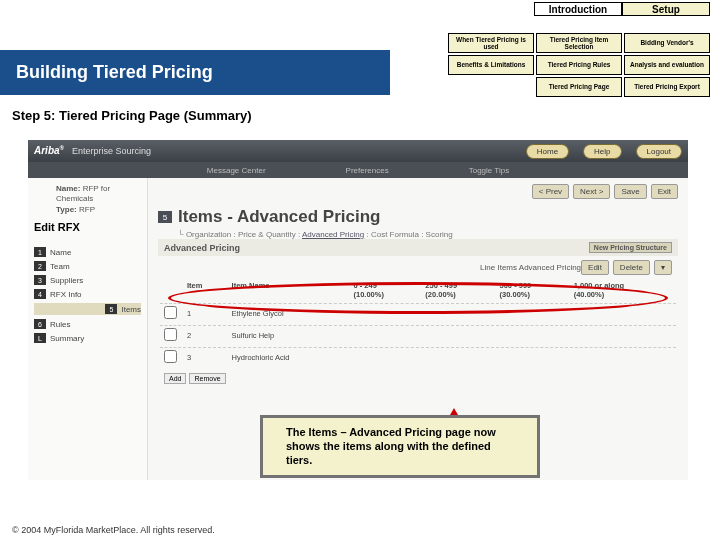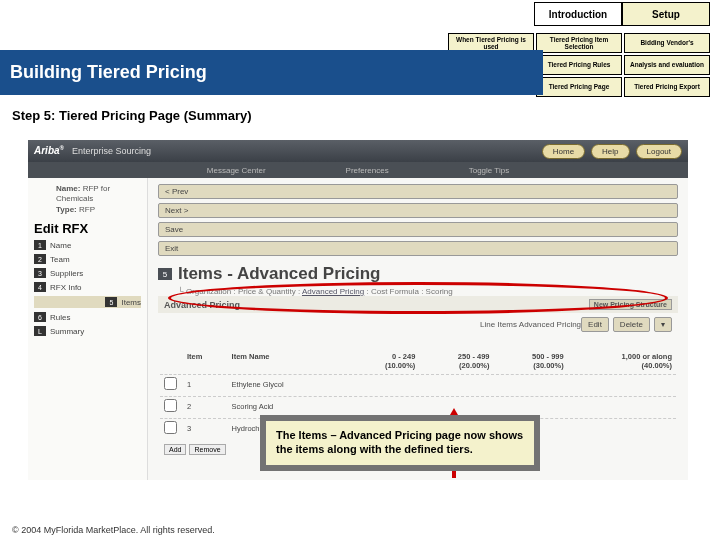--- a/index.html
+++ b/index.html
@@ -1,97 +1,97 @@
 <!DOCTYPE html>
 <html><head>
 <meta charset="utf-8">
 <style>
   * { box-sizing: border-box; margin: 0; padding: 0; }
   body { width: 720px; height: 540px; font-family: Arial, sans-serif; background: #fff; position: relative; overflow: hidden; }
 
   
   .topnav { position: absolute; top: 2px; right: 10px; display: flex; gap: 0; }
-  .topnav-tab { width: 88px; height: 24px; background: #fff; border: 1px solid #000; display: flex; align-items: center; justify-content: center; font-size: 10px; font-weight: bold; text-align: center; line-height: 1.1; }
+  .topnav-tab { width: 88px; height: 14px; background: #fff; border: 1px solid #000; display: flex; align-items: center; justify-content: center; font-size: 10px; font-weight: bold; text-align: center; line-height: 1.1; }
   .topnav-tab:nth-child(2) { background: #f4f2cc; }
 
   
   .subnav { position: absolute; right: 10px; display: flex; gap: 2px; }
   .subnav.row1 { top: 33px; }
   .subnav.row2 { top: 55px; }
   .subnav.row3 { top: 77px; }
   .subcell { width: 86px; height: 20px; background: #f4f2cc; border: 1px solid #000; display: flex; align-items: center; justify-content: center; font-size: 6.5px; font-weight: bold; text-align: center; line-height: 1.1; padding: 1px; }
 
   
-  .banner { position: absolute; top: 50px; left: 0; width: 543px; height: 45px; background: #1a4f8c; color: #fff; display: flex; align-items: center; padding-left: 10px; }
+  .banner { position: absolute; top: 50px; left: 0; width: 390px; height: 45px; background: #1a4f8c; color: #fff; display: flex; align-items: center; padding-left: 16px; }
   .banner h1 { font-size: 18px; font-weight: bold; }
 
   
   .section-head { position: absolute; top: 108px; left: 12px; font-size: 13px; font-weight: bold; }
 
   
   .shot { position: absolute; top: 140px; left: 28px; width: 660px; height: 340px; background: #f7f7f5; }
 
   
   .ariba-bar { height: 22px; background: linear-gradient(#5a5f66,#3b4047); display: flex; align-items: center; padding: 0 6px; gap: 8px; }
   .ariba-logo { color: #fff; font-size: 10px; font-weight: bold; font-style: italic; }
   .ariba-logo sup { font-size: 6px; }
   .ariba-sub { color: #ddd; font-size: 9px; }
-  .ariba-btns { margin-left: auto; display: flex; gap: 6px; }
+  .ariba-btns { margin-left: auto; display: flex; gap: 14px; }
   .pill { background: #e8dba6; border: 1px solid #7a6b2e; border-radius: 10px; font-size: 8px; padding: 2px 10px; color: #333; }
 
   
   .ariba-bar2 { height: 16px; background: #4a4f55; display: flex; align-items: center; color: #bbb; font-size: 8px; padding: 0 6px; gap: 80px; justify-content: center; }
 
   
   .content { display: flex; height: calc(100% - 38px); }
   .leftcol { width: 120px; padding: 6px; background: #fafaf8; border-right: 1px solid #ddd; }
   .rfp-header { font-size: 8px; color: #555; line-height: 1.3; margin-bottom: 6px; margin-left: 22px; }
   .rfp-header .bold { font-weight: bold; }
-  .editrfx { font-size: 13px; font-weight: bold; margin-bottom: 4px; }
+  .editrfx { font-size: 11px; font-weight: bold; margin-bottom: 14px; }
   .steplist { list-style: none; }
   .steplist li { display: flex; align-items: center; gap: 4px; font-size: 8px; color: #444; margin-bottom: 4px; }
   .stepnum { background: #333; color: #fff; width: 12px; height: 10px; font-size: 7px; display: flex; align-items: center; justify-content: center; }
   .steplist li.active { background: #e0dabf; padding: 1px 0; justify-content: flex-end; }
 
   .rightcol { flex: 1; padding: 6px 10px; position: relative; }
-  .toprow { display: flex; justify-content: flex-end; gap: 4px; margin-bottom: 8px; flex-direction: column; }
+  .toprow { display: flex; justify-content: flex-end; gap: 4px; margin-bottom: 8px; }
   .btn-sm { background: #e0dabf; border: 1px solid #999; font-size: 8px; padding: 2px 6px; border-radius: 2px; color: #444; }
 
   .section-title { display: flex; align-items: center; gap: 6px; margin-bottom: 3px; }
   .sec-num { background: #4a4f55; color: #fff; width: 14px; height: 12px; font-size: 8px; display: flex; align-items: center; justify-content: center; }
   .sec-text { font-size: 17px; font-weight: bold; color: #444; }
   .breadcrumb { font-size: 8px; color: #777; margin-left: 20px; }
   .breadcrumb .active-bc { color: #556; text-decoration: underline; }
 
   .subsection { background: #ecebe3; padding: 3px 6px; font-size: 9px; font-weight: bold; color: #555; margin-bottom: 2px; display: flex; justify-content: space-between; align-items: center; }
   .subsection .newbtn { background: #d8d4bc; border: 1px solid #999; font-size: 7px; padding: 1px 4px; }
 
   .line-header { display: flex; justify-content: flex-end; align-items: center; font-size: 8px; color: #555; padding: 2px 6px; }
   .line-header .actions { display: flex; gap: 4px; }
 
   
   .ellipse { position: absolute; border: 3px solid #c00; border-radius: 50%; width: 500px; height: 32px; top: 104px; left: 20px; pointer-events: none; }
 
   
-  .tier-table { width: 100%; font-size: 7.5px; color: #444; margin-top: 14px; }
+  .tier-table { width: 100%; font-size: 7.5px; color: #444; margin-top: 0; }
   .tier-table th { font-weight: bold; text-align: left; padding: 2px 4px; vertical-align: top; }
   .tier-table td { padding: 2px 4px; border-top: 1px dashed #ccc; }
   .tier-table .cb { width: 10px; }
-  .tier-table .tierhdr { text-align: right; }
+  .tier-table .tierhdr { text-align: left; }
 
   .addremove { margin-top: 4px; font-size: 7px; display: flex; gap: 3px; padding-left: 6px; }
   .addremove span { border: 1px solid #aaa; background: #eee; padding: 1px 4px; }
 
   
   .arrow { position: absolute; top: 230px; left: 300px; width: 12px; height: 70px; }
   .arrow .shaft { position: absolute; left: 4px; top: 10px; width: 4px; height: 60px; background: #c00; }
   .arrow .head { position: absolute; top: 0; left: -2px; width: 0; height: 0; border-left: 8px solid transparent; border-right: 8px solid transparent; border-bottom: 14px solid #c00; }
 
   
-  .callout { position: absolute; top: 415px; left: 260px; width: 280px; background: #f4f2cc; border: 6px solid #737373; padding: 8px 10px; font-size: 11px; font-weight: bold; line-height: 1.25; }
+  .callout { position: absolute; top: 415px; left: 260px; width: 280px; background: #f4f2cc; border: 3px solid #737373; padding: 8px 23px; font-size: 11px; font-weight: bold; line-height: 1.25; }
 
   
   .footer { position: absolute; bottom: 5px; left: 12px; font-size: 9px; color: #333; }
 </style>
 </head>
 <body>
 
 <div class="topnav">
   <div class="topnav-tab">Introduction</div>
   <div class="topnav-tab">Setup</div>
@@ -224,21 +224,21 @@
           <td>1</td>
               <td>Ethylene Glycol</td>
               <td></td>
               <td></td>
               <td></td>
               <td></td>
         </tr>
         <tr>
           <td><input type="checkbox" style=""></td>
           <td>2</td>
-              <td>Scoring Acid</td>
+              <td>Sulfuric Help</td>
               <td></td>
               <td></td>
               <td></td>
               <td></td>
         </tr>
         <tr>
           <td><input type="checkbox" style=""></td>
           <td>3</td>
               <td>Hydrochloric Acid</td>
               <td></td>

